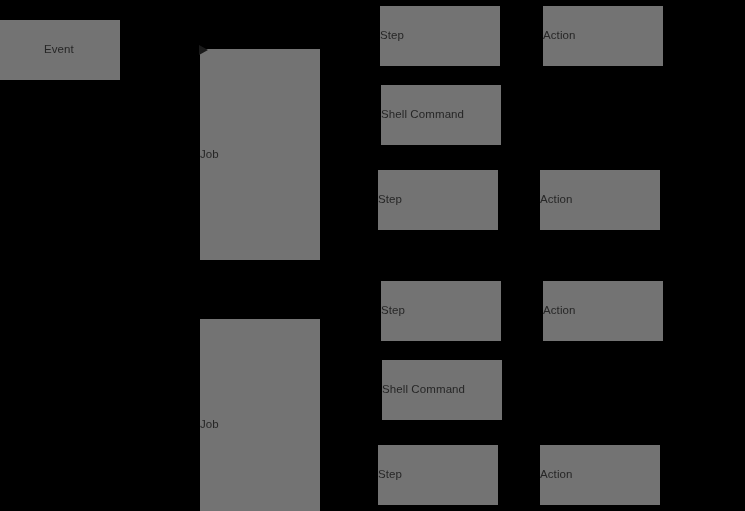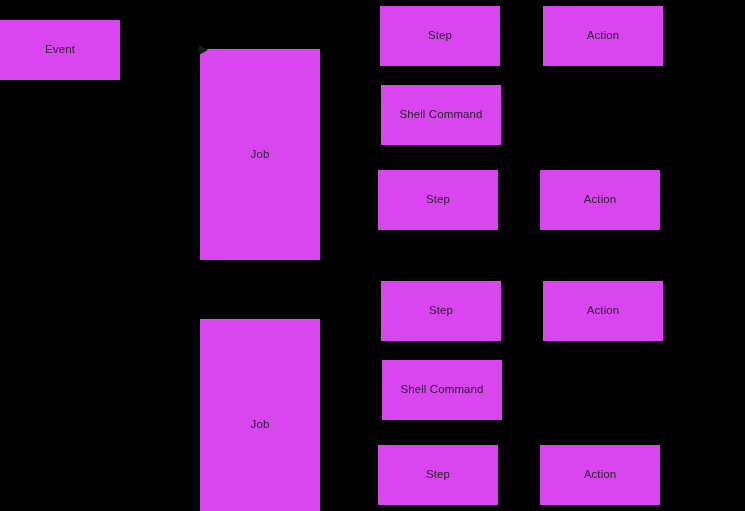--- a/index.html
+++ b/index.html
@@ -10,27 +10,27 @@
   #canvas {
     position: relative;
     width: 745px;
     height: 511px;
     background: #000000;
     overflow: hidden;
     font-family: "Liberation Sans", sans-serif;
   }
   .node {
     position: absolute;
-    background: #d946ef;
+    background: #737373;
     color: #262626;
     font-size: 11.5px;
     line-height: 1.2;
     display: flex;
     align-items: center;
-    justify-content: center;
+    justify-content: flex-start;
     text-align: center;
     box-sizing: border-box;
     letter-spacing: 0.1px;
   }
   .node.tall {
     align-items: center;
     margin-top: 29px;
   }
   .arrow {
     position: absolute;
@@ -39,21 +39,21 @@
     border-top: 5px solid transparent;
     border-bottom: 5px solid transparent;
     border-left: 9px solid #1a1a1a;
   }
 </style>
 </head>
 <body>
 
 <div id="canvas">
 
-  <div class="node" style="left:0px; top:20px; width:120px; height:60px;">
+  <div class="node" style="left:0px; top:20px; width:120px; height:60px;padding-left:44px;">
     <span>Event</span>
   </div>
 
   <div class="node tall" style="left:200px; top:20px; width:120px; height:211px;">
     <span>Job</span>
   </div>
 
   <div class="arrow" style="left:199px; top:45px;"></div>
 
   <div class="node" style="left:380px; top:6px; width:120px; height:60px;">

